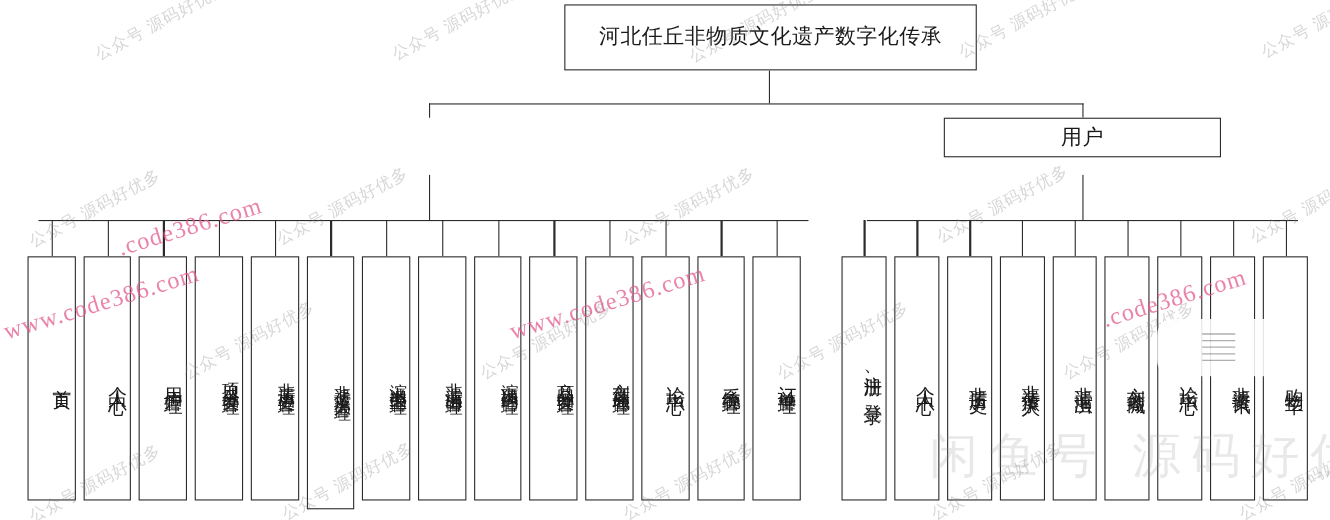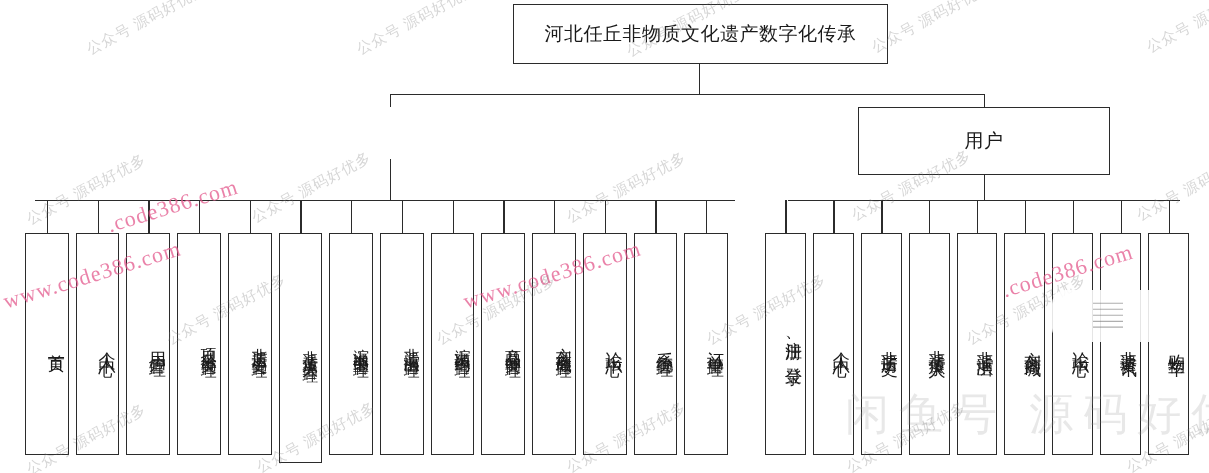--- a/index.html
+++ b/index.html
@@ -123,21 +123,21 @@
     <span>河北任丘非物质文化遗产数字化传承</span>
   </div>
 
   <div class="line v" style="left:699px; top:64px; width:1.4px; height:30px;"></div>
 
   <div class="line h" style="left:390px; top:94px; width:595px; height:1.4px;"></div>
 
   <div class="line v" style="left:390px; top:94px; width:1.4px; height:13px;"></div>
   <div class="line v" style="left:984px; top:94px; width:1.4px; height:13px;"></div>
 
-  <div class="node level2" style="left:858px; top:107px; width:252px; height:68px;">
+  <div class="node level2" style="left:858px; top:107px; width:252px; height:36px;">
     <span>用户</span>
   </div>
 
   <div class="line v" style="left:390px; top:159px; width:1.4px; height:41px;"></div>
   <div class="line v" style="left:984px; top:159px; width:1.4px; height:41px;"></div>
 
   <div class="line h" style="left:35px; top:200px; width:700px; height:1.4px;"></div>
   <div class="line h" style="left:788px; top:200px; width:392px; height:1.4px;"></div>
 
   <div id="leaf-layer">

